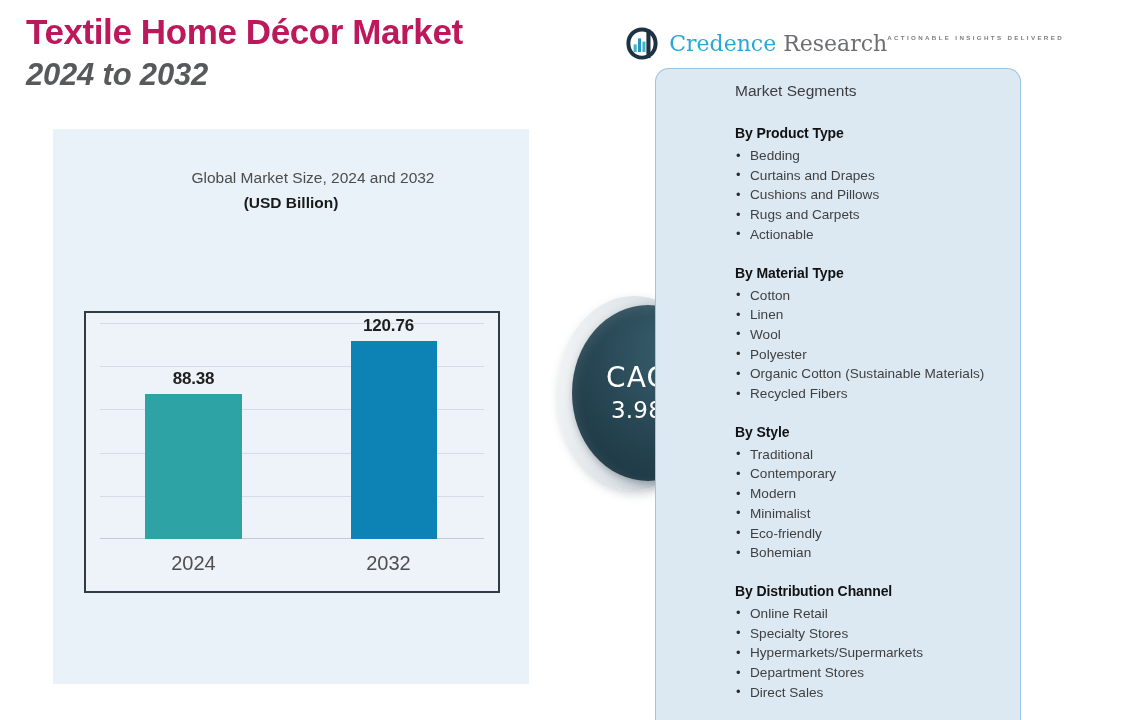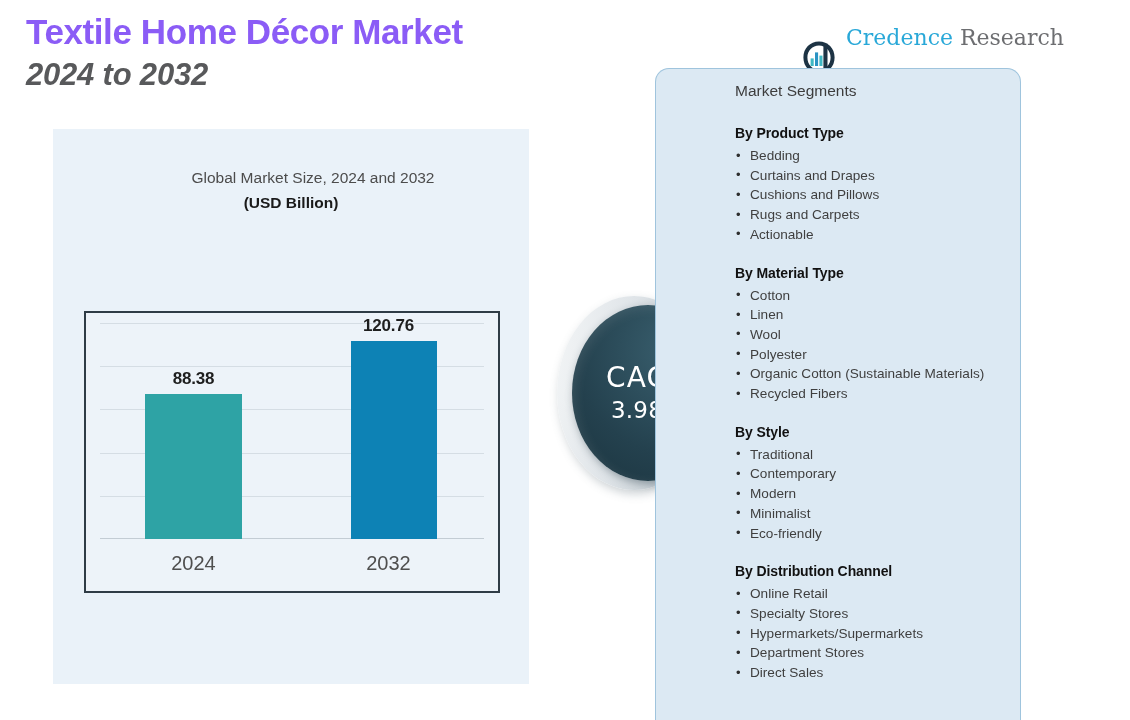--- a/index.html
+++ b/index.html
@@ -16,21 +16,21 @@
   
   #header-title {
     position: absolute;
     left: 26px;
     top: 10px;
     width: 620px;
   }
   #title-line1 {
     font-size: 35px;
     font-weight: bold;
-    color: #8b5cf6;
+    color: #be185d;
     letter-spacing: -0.4px;
     line-height: 44px;
     white-space: nowrap;
   }
   #title-line2 {
     font-size: 31px;
     font-weight: bold;
     font-style: italic;
     color: #58595b;
     letter-spacing: -0.2px;
@@ -41,21 +41,21 @@
   
   #logo-block {
     position: absolute;
     right: 66px;
     top: 26px;
     display: flex;
     align-items: center;
     gap: 9px;
   }
   #logo-mark { width: 36px; height: 36px; display: block; }
-  #logo-text-wrap { display: flex; flex-direction: column; justify-content: center; gap: 28px; }
+  #logo-text-wrap { display: flex; flex-direction: row; justify-content: center; }
   #logo-wordmark {
     font-size: 22px;
     line-height: 24px;
     white-space: nowrap;
     font-family: "DejaVu Serif", serif;
   }
   .logo-word-a { color: #29a8d8; }
   .logo-word-b { color: #6d6e71; }
   #logo-tagline {
     font-size: 6.2px;
@@ -336,20 +336,21 @@
         <div class="segment-item">Organic Cotton (Sustainable Materials)</div>
         <div class="segment-item">Recycled Fibers</div>
       </div>
       <div class="segment-group">
         <div class="segment-heading">By Style</div>
         <div class="segment-item">Traditional</div>
         <div class="segment-item">Contemporary</div>
         <div class="segment-item">Modern</div>
         <div class="segment-item">Minimalist</div>
         <div class="segment-item">Eco-friendly</div>
+        <div class="segment-item">Bohemian</div>
       </div>
       <div class="segment-group">
         <div class="segment-heading">By Distribution Channel</div>
         <div class="segment-item">Online Retail</div>
         <div class="segment-item">Specialty Stores</div>
         <div class="segment-item">Hypermarkets/Supermarkets</div>
         <div class="segment-item">Department Stores</div>
         <div class="segment-item">Direct Sales</div>
       </div>
     </div>

